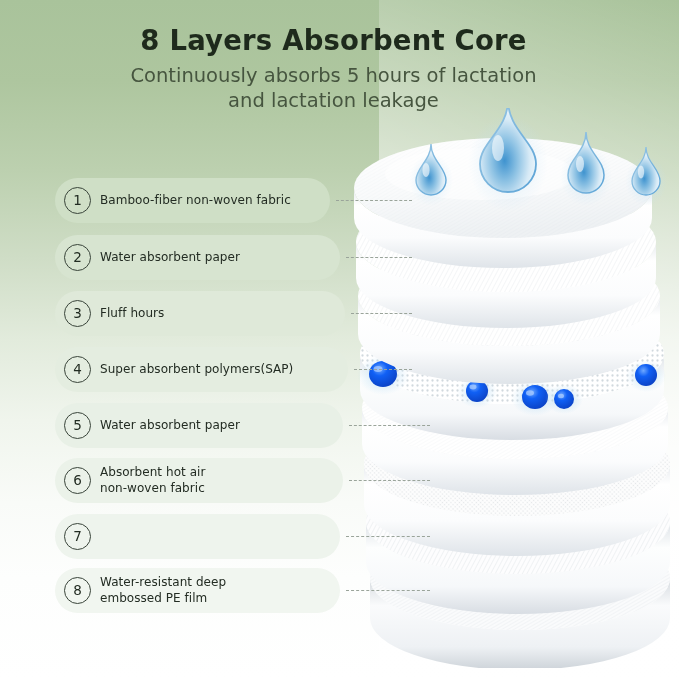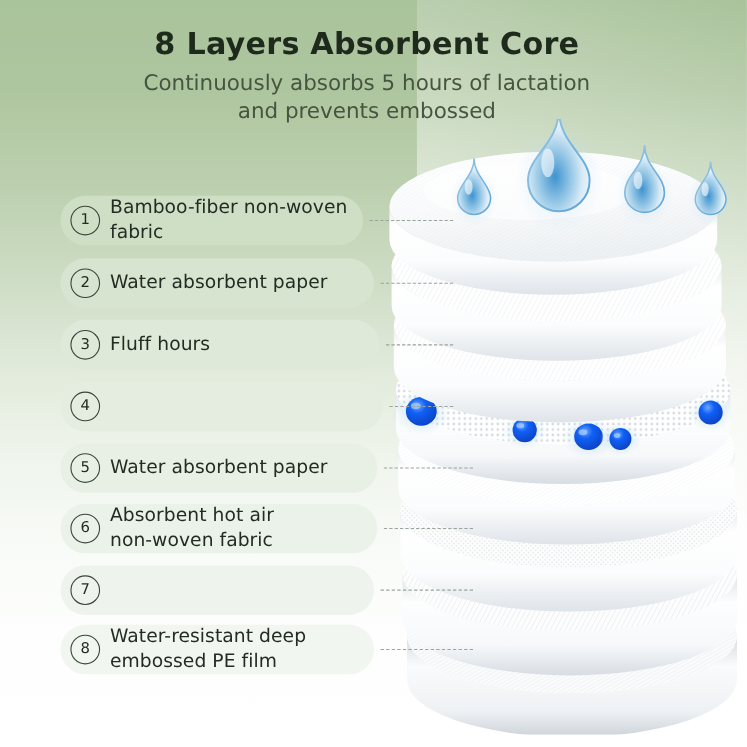--- a/index.html
+++ b/index.html
@@ -51,21 +51,21 @@
     display:flex;align-items:center;
     box-sizing:border-box;padding-left:9px;
   }
   .num{
     width:25px;height:25px;min-width:25px;border-radius:50%;
     border:1.2px solid #39443a;
     display:flex;align-items:center;justify-content:center;
     font-size:13.5px;color:#222c22;line-height:1;
   }
   .ptext{
-    margin-left:9px;font-size:17px;color:#232c23;line-height:1.28;
+    margin-left:9px;font-size:12px;color:#232c23;line-height:1.28;
     white-space:pre-line;letter-spacing:.05px;
   }
 
   
   .dash{
     position:absolute;height:0;border-top:1.1px dashed #9aa49a;
   }
 </style>
 </head>
 <body>
@@ -246,21 +246,21 @@
         </g>
 
       </g>
     </svg>
   </div>
 
   <div class="header">
     <h1 class="title">8 Layers Absorbent Core</h1>
     <p class="subtitle">
       <span>Continuously absorbs 5 hours of lactation</span>
-      <span>and prevents embossed</span>
+      <span>and lactation leakage</span>
     </p>
   </div>
 
   <div id="pill-layer">
       <div class="pill" style="top: 178px; width: 275px; background: rgb(207, 223, 198);">
         <div class="num">1</div>
         <div class="ptext">Bamboo-fiber non-woven fabric</div>
       </div>
       <div class="dash" style="left: 336px; top: 200px; width: 76px;"></div>
       <div class="pill" style="top: 235px; width: 285px; background: rgb(215, 228, 208);">
@@ -268,20 +268,21 @@
         <div class="ptext">Water absorbent paper</div>
       </div>
       <div class="dash" style="left: 346px; top: 257px; width: 66px;"></div>
       <div class="pill" style="top: 291px; width: 290px; background: rgb(223, 233, 217);">
         <div class="num">3</div>
         <div class="ptext">Fluff hours</div>
       </div>
       <div class="dash" style="left: 351px; top: 313px; width: 61px;"></div>
       <div class="pill" style="top: 347px; width: 293px; background: rgb(228, 237, 224);">
         <div class="num">4</div>
+        <div class="ptext">Super absorbent polymers(SAP)</div>
       </div>
       <div class="dash" style="left: 354px; top: 369px; width: 58px;"></div>
       <div class="pill" style="top: 403px; width: 288px; background: rgb(232, 240, 230);">
         <div class="num">5</div>
         <div class="ptext">Water absorbent paper</div>
       </div>
       <div class="dash" style="left: 349px; top: 425px; width: 81px;"></div>
       <div class="pill" style="top: 458px; width: 288px; background: rgb(235, 242, 233);">
         <div class="num">6</div>
         <div class="ptext">Absorbent hot air

